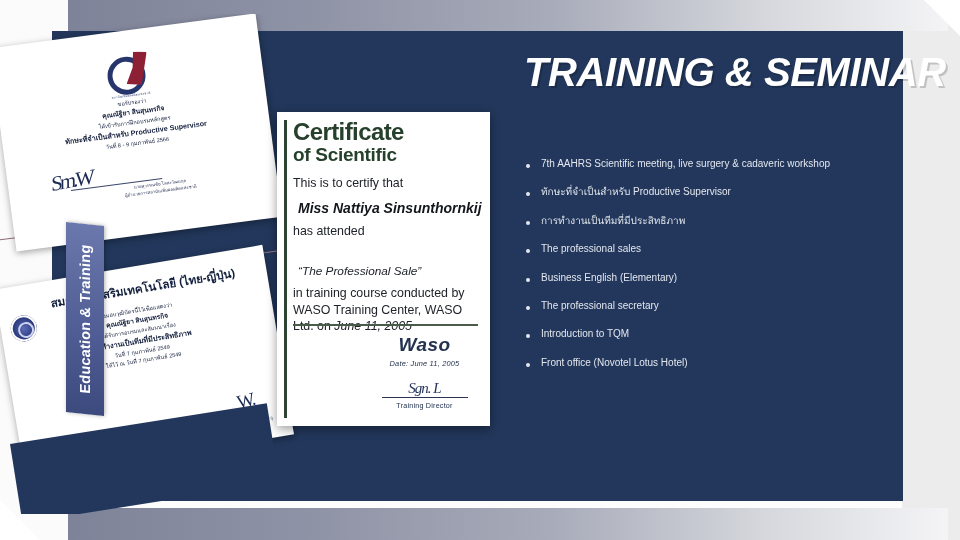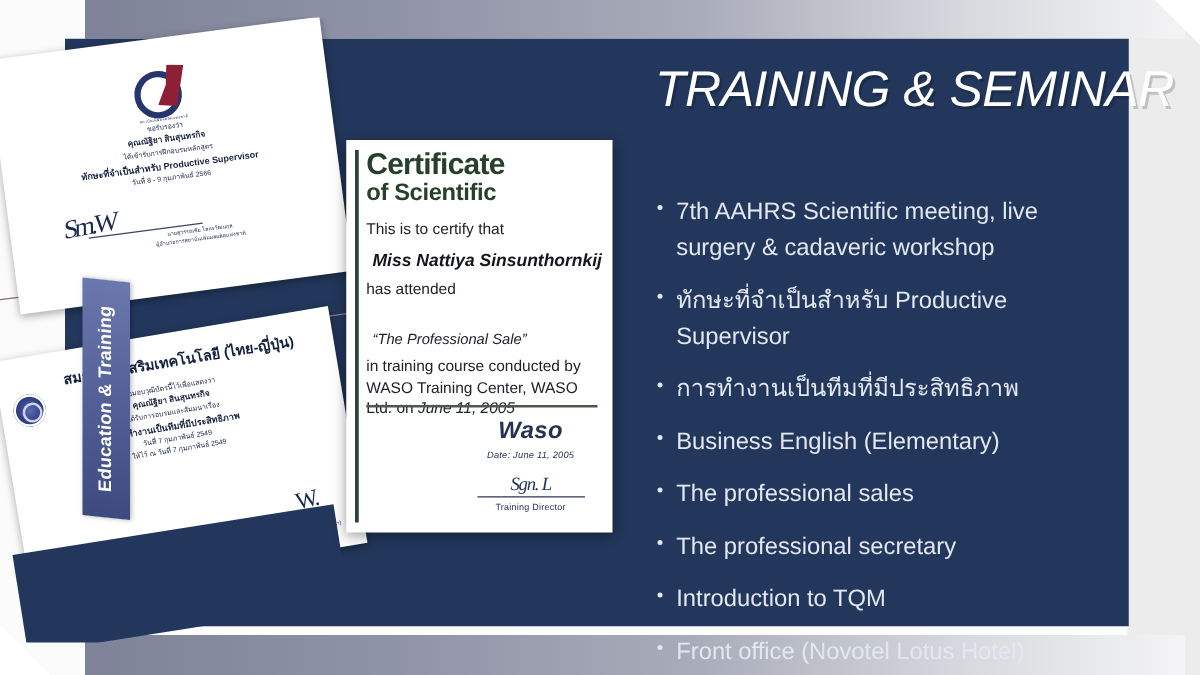--- a/index.html
+++ b/index.html
@@ -242,35 +242,35 @@
     font-family: "Liberation Serif", serif; font-style: italic;
     font-size: 15px; color: #27345c; margin-top: 12px; letter-spacing: -1px;
   }
   .waso-sig-rule { width: 86px; height: 1px; background: #2b3553; margin: 0 auto 3px auto; }
   .waso-role { font-size: 7.2px; color: #22324f; letter-spacing: .2px; }
 
   
   .title {
     position: absolute;
     left: 524px; top: 50px;
-    font-size: 40px; font-weight: normal; font-style: italic;
+    font-size: 40px; font-weight: bold; font-style: italic;
     color: #ffffff; letter-spacing: -.4px;
     white-space: nowrap;
     text-shadow: 2px 2px 0 rgba(0,0,0,0.18);
   }
   .bullets {
     position: absolute;
     left: 524px; top: 156px;
     width: 370px;
     list-style: none; margin: 0; padding: 0;
   }
   .bullets li {
     position: relative;
     color: #e3e7ef;
-    font-size: 19px;
+    font-size: 10px;
     line-height: 1.52;
     padding-left: 17px;
     margin-bottom: 13.2px;
   }
   .bullets li::before {
     content: "";
     position: absolute; left: 2px; top: 8px;
     width: 4px; height: 4px; border-radius: 50%;
     background: #e3e7ef;
   }
@@ -361,22 +361,22 @@
       <div class="waso-sig-rule"></div>
       <div class="waso-role">Training Director</div>
     </div>
   </div>
 
   <div class="title">TRAINING &amp; SEMINAR</div>
   <ul class="bullets" id="bullet-list">
       <li>7th AAHRS Scientific meeting, live surgery &amp; cadaveric workshop</li>
       <li>ทักษะที่จำเป็นสำหรับ Productive Supervisor</li>
       <li>การทำงานเป็นทีมที่มีประสิทธิภาพ</li>
+      <li>The professional sales</li>
       <li>Business English (Elementary)</li>
-      <li>The professional sales</li>
       <li>The professional secretary</li>
       <li>Introduction to TQM</li>
       <li>Front office (Novotel Lotus Hotel)</li>
     </ul>
 
   <div class="corner-tr"></div>
   <div class="corner-bl"></div>
 </div>
 
 </body></html>

